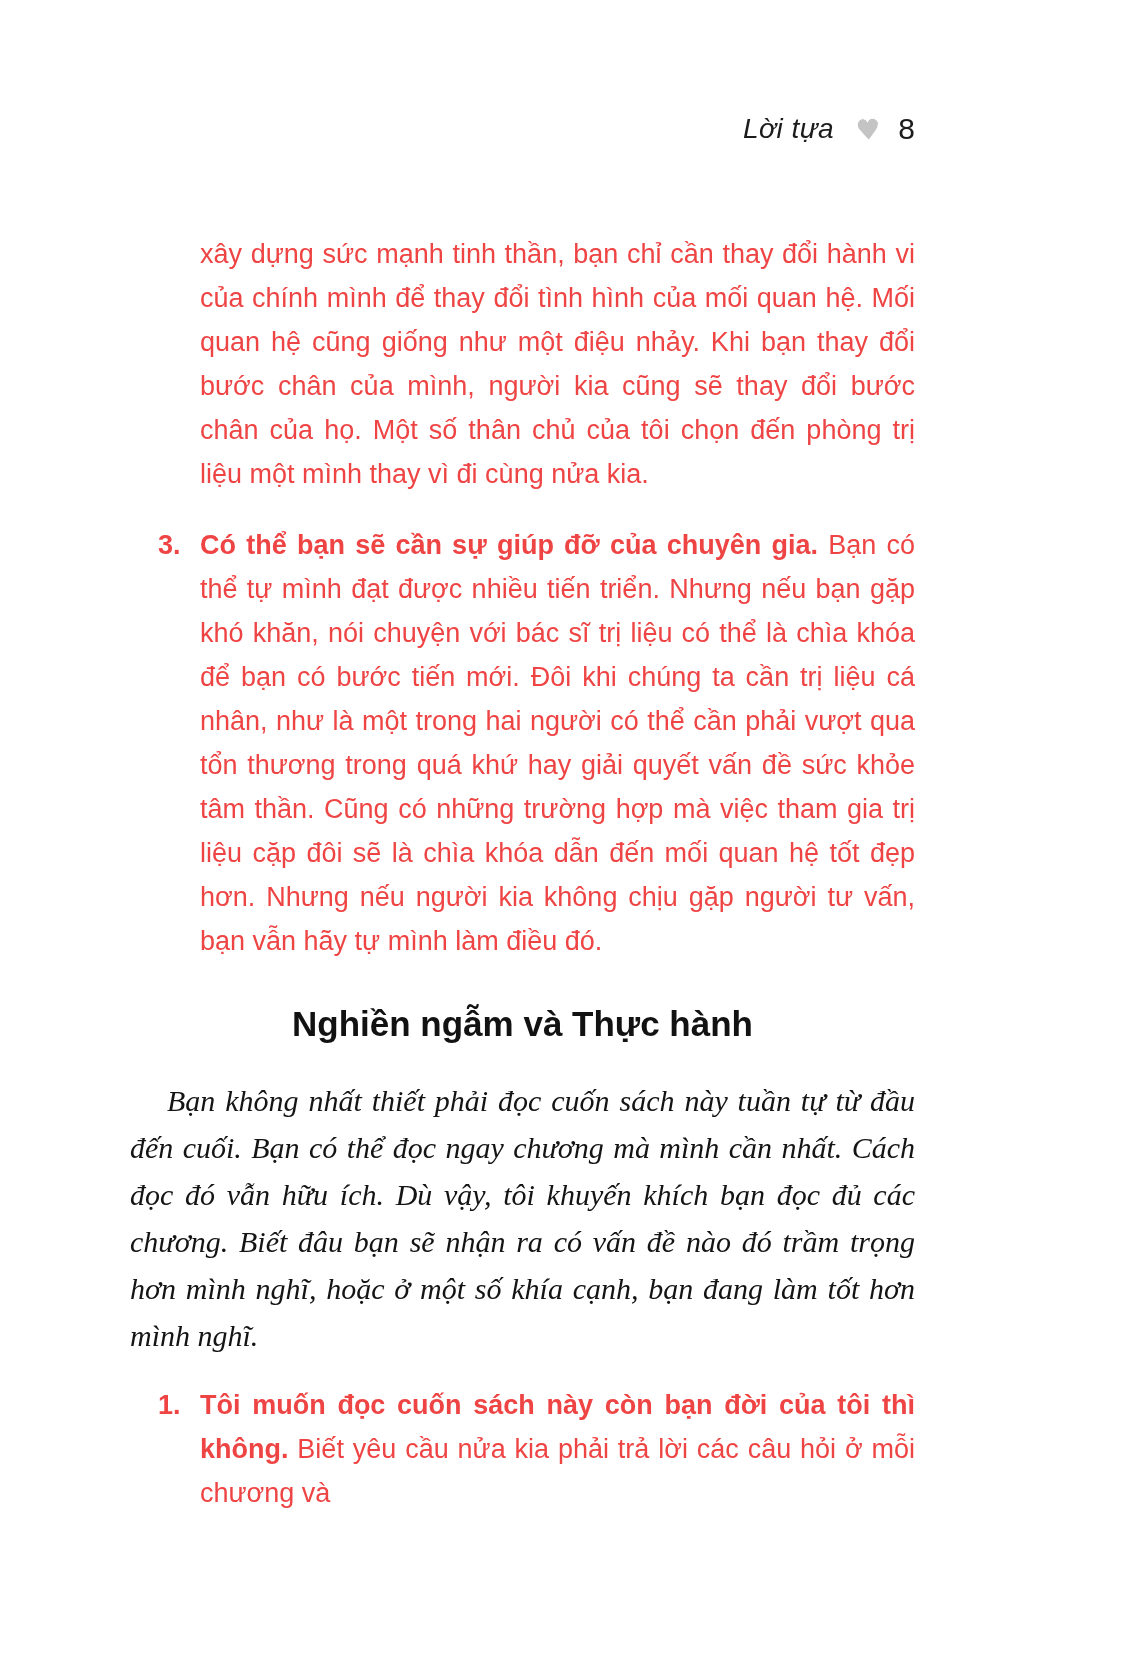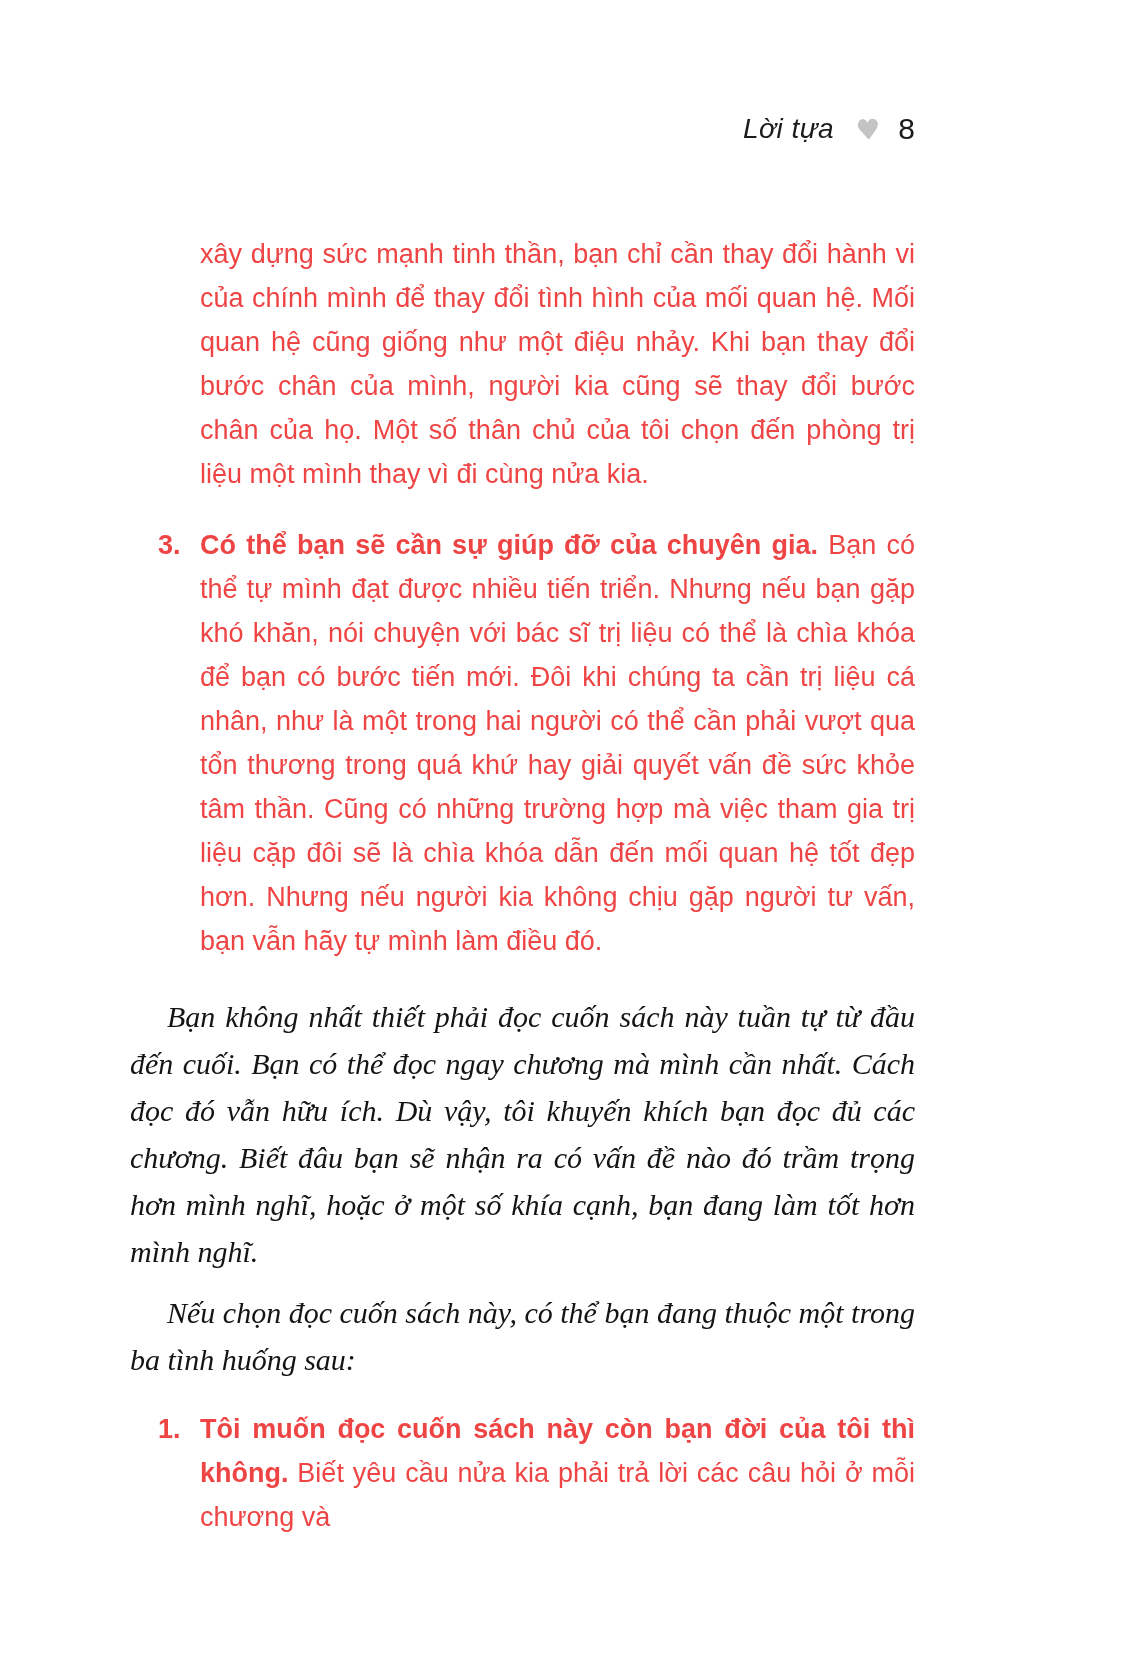--- a/index.html
+++ b/index.html
@@ -137,24 +137,24 @@
 
   <div class="text-column">
 
     <p class="list-block list-continuation">xây dựng sức mạnh tinh thần, bạn chỉ cần thay đổi hành vi của chính mình để thay đổi tình hình của mối quan hệ. Mối quan hệ cũng giống như một điệu nhảy. Khi bạn thay đổi bước chân của mình, người kia cũng sẽ thay đổi bước chân của họ. Một số thân chủ của tôi chọn đến phòng trị liệu một mình thay vì đi cùng nửa kia.</p>
 
     <div class="list-block list-item">
       <span class="list-number">3.</span>
       <span class="lead-bold">Có thể bạn sẽ cần sự giúp đỡ của chuyên gia.</span><span> Bạn có thể tự mình đạt được nhiều tiến triển. Nhưng nếu bạn gặp khó khăn, nói chuyện với bác sĩ trị liệu có thể là chìa khóa để bạn có bước tiến mới. Đôi khi chúng ta cần trị liệu cá nhân, như là một trong hai người có thể cần phải vượt qua tổn thương trong quá khứ hay giải quyết vấn đề sức khỏe tâm thần. Cũng có những trường hợp mà việc tham gia trị liệu cặp đôi sẽ là chìa khóa dẫn đến mối quan hệ tốt đẹp hơn. Nhưng nếu người kia không chịu gặp người tư vấn, bạn vẫn hãy tự mình làm điều đó.</span>
     </div>
 
+    <h2 class="section-heading">Nghiền ngẫm và Thực hành</h2>
 
     <p class="serif-para first">Bạn không nhất thiết phải đọc cuốn sách này tuần tự từ đầu đến cuối. Bạn có thể đọc ngay chương mà mình cần nhất. Cách đọc đó vẫn hữu ích. Dù vậy, tôi khuyến khích bạn đọc đủ các chương. Biết đâu bạn sẽ nhận ra có vấn đề nào đó trầm trọng hơn mình nghĩ, hoặc ở một số khía cạnh, bạn đang làm tốt hơn mình nghĩ.</p>
 
-    <p class="serif-para follow">Nếu chọn đọc cuốn sách này, có thể bạn đang thuộc một trong ba tình huống sau:</p>
 
     <div class="list-block list-item bottom-list">
       <span class="list-number">1.</span>
       <span class="lead-bold">Tôi muốn đọc cuốn sách này còn bạn đời của tôi thì không.</span><span> Biết yêu cầu nửa kia phải trả lời các câu hỏi ở mỗi chương và</span>
     </div>
 
   </div>
 </div>
 
 </body></html>

